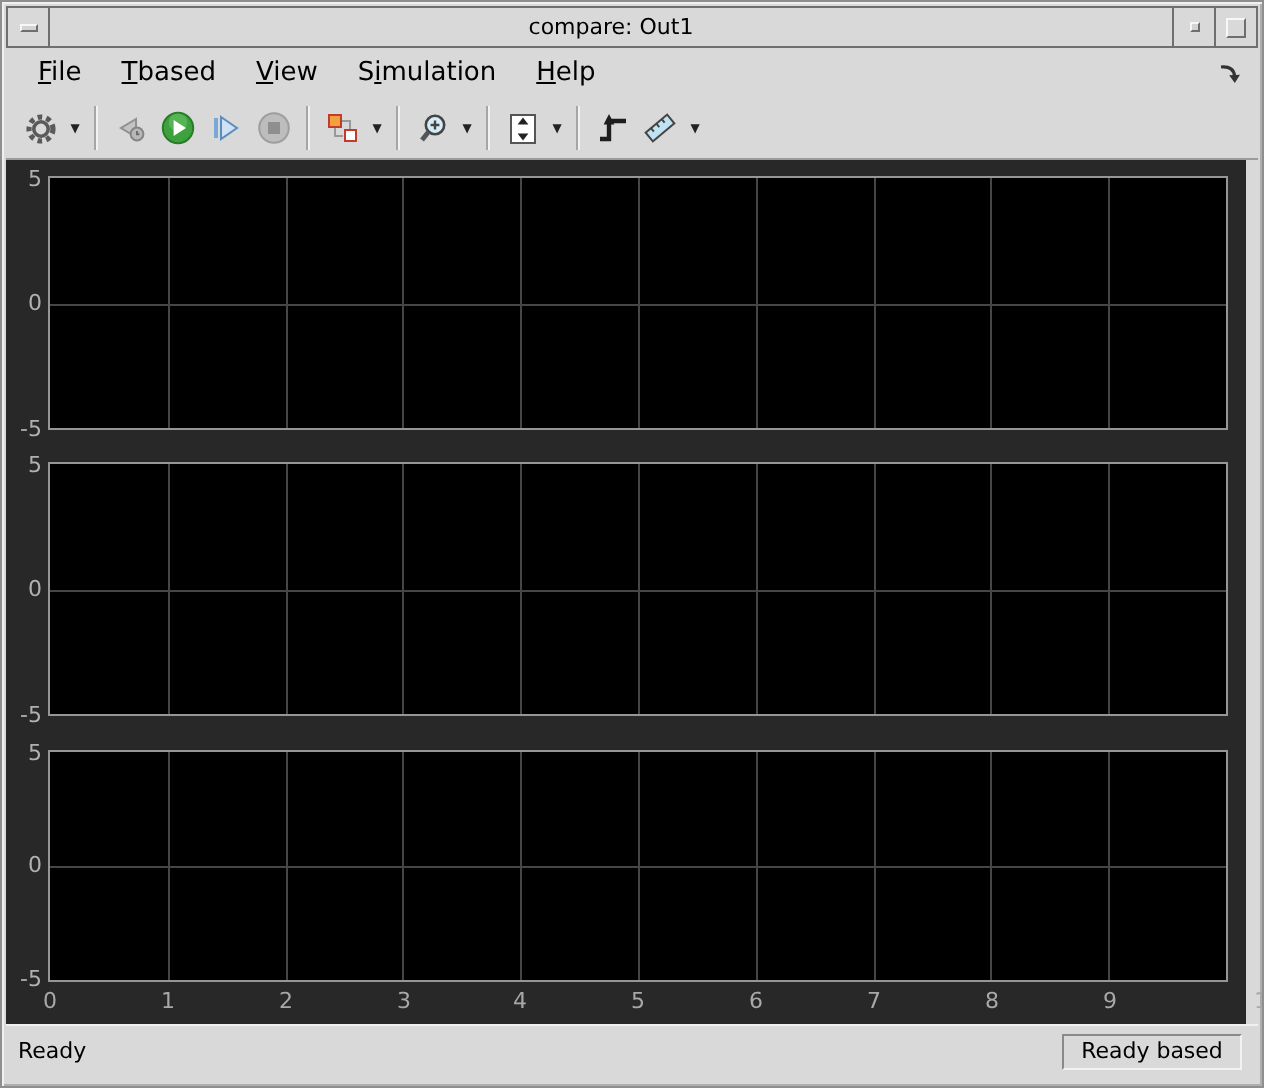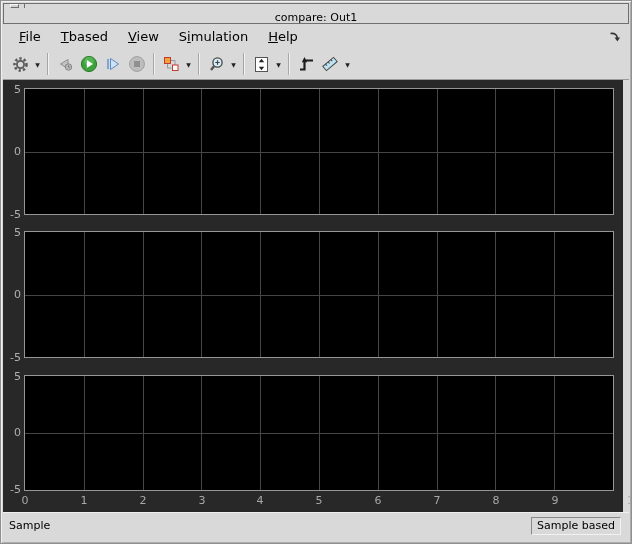--- a/index.html
+++ b/index.html
@@ -5,21 +5,21 @@
   * { box-sizing: border-box; margin: 0; padding: 0; }
   body { background:#bbb; font-family:"DejaVu Sans", sans-serif; }
   .window {
     position:relative; width:632px; height:544px; background:#d9d9d9;
     border:1px solid #8f8f8f;
     box-shadow: inset 1px 1px 0 #f0f0f0, inset -1px -1px 0 #aeaeae;
     overflow:hidden;
   }
   
   .titlebar { position:absolute; top:2px; left:2px; right:2px; height:21px;
-    display:flex; border:1px solid #6f6f6f; background:#d9d9d9;flex-direction:column; }
+    display:flex; border:1px solid #6f6f6f; background:#d9d9d9; }
   .tb-btn { width:21px; display:flex; align-items:center; justify-content:center; }
   .tb-btn-left { border-right:1px solid #6f6f6f; }
   .tb-btn-right { border-left:1px solid #6f6f6f; }
   .glyph-dash { width:9px; height:4px; background:#d3d3d3;
     border:1px solid; border-color:#f7f7f7 #6e6e6e #6e6e6e #f7f7f7; }
   .glyph-dot { width:5px; height:5px; background:#d3d3d3;
     border:1px solid; border-color:#f7f7f7 #6e6e6e #6e6e6e #f7f7f7; }
   .glyph-square { width:10px; height:10px; background:#d9d9d9;
     border:1px solid; border-color:#f7f7f7 #6e6e6e #6e6e6e #f7f7f7; }
   .tb-title { flex:1; text-align:center; font-size:11px; line-height:19px; color:#000; }
@@ -233,17 +233,17 @@
     <div class="xlab" style="left:246px">4</div>
     <div class="xlab" style="left:305px">5</div>
     <div class="xlab" style="left:364px">6</div>
     <div class="xlab" style="left:423px">7</div>
     <div class="xlab" style="left:482px">8</div>
     <div class="xlab" style="left:541px">9</div>
     <div class="xlab" style="left:620px">10</div>
   </div>
 
   <div class="statusbar">
-    <span class="status-left">Sample</span>
-    <span class="status-right">Sample based</span>
+    <span class="status-left">Ready</span>
+    <span class="status-right">Ready based</span>
   </div>
 
 </div>
 
 </body></html>

